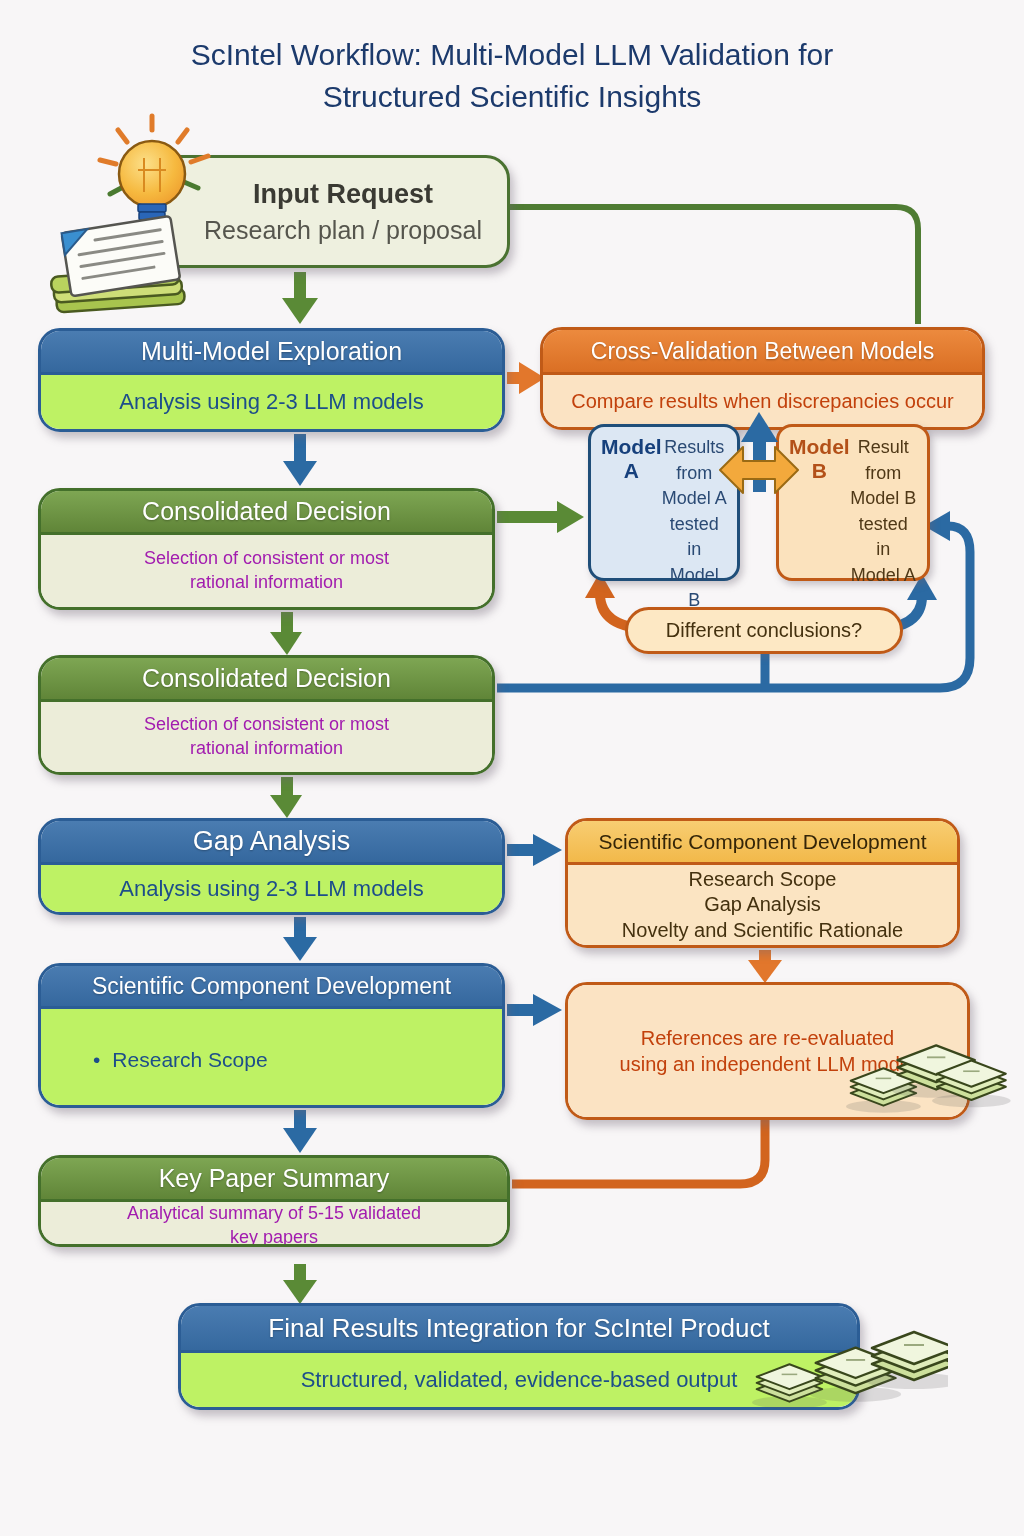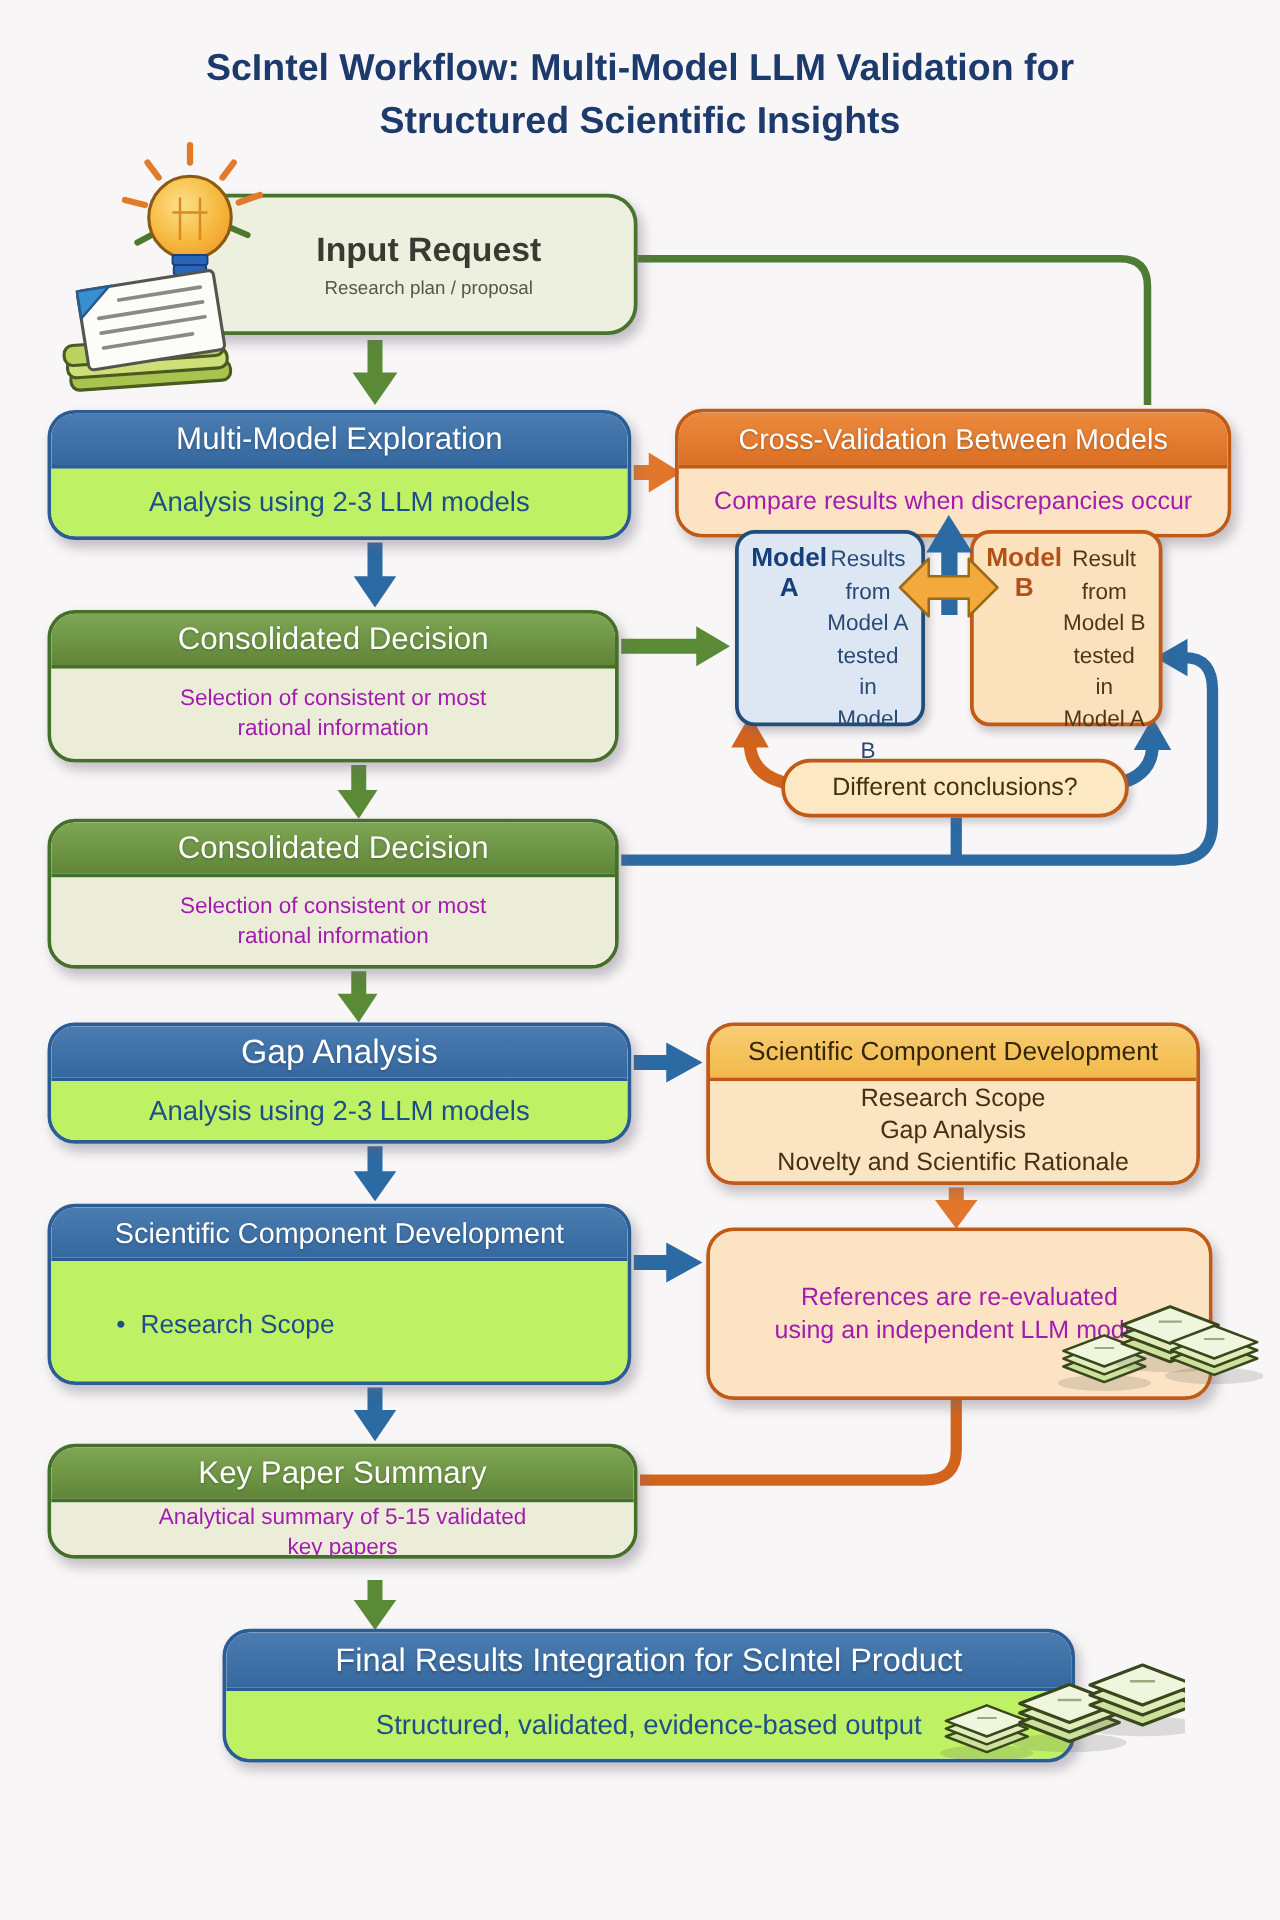--- a/index.html
+++ b/index.html
@@ -1,21 +1,21 @@
 <!DOCTYPE html>
 <html><head>
 <meta charset="utf-8">
 <style>
   *{margin:0;padding:0;box-sizing:border-box}
   html,body{background:#f8f6f7}
   body{font-family:"Liberation Sans",sans-serif}
   #canvas{position:relative;width:1024px;height:1536px;background:#f8f6f7;overflow:hidden}
 
   .page-title{position:absolute;left:0;top:34px;width:100%;text-align:center;
-    font-size:30px;font-weight:bold;color:#1c3a6c;white-space:pre-line;line-height:1.4;z-index:2}
+    font-size:30px;font-weight:normal;color:#1c3a6c;white-space:pre-line;line-height:1.4;z-index:2}
 
   .layer{position:absolute;left:0;top:0;pointer-events:none}
   #svg-base{z-index:1}
   #svg-top{z-index:5}
 
   .node{position:absolute;border-radius:22px;overflow:hidden;display:flex;flex-direction:column;
     box-shadow:4px 6px 9px rgba(110,100,115,.38);z-index:2}
   .node .hdr{flex:0 0 auto;display:flex;align-items:center;justify-content:center;
     font-weight:normal;color:#fff;text-shadow:0 1px 2px rgba(0,0,0,.28)}
   .node .bod{flex:1;display:flex;align-items:center;justify-content:center;
@@ -24,32 +24,32 @@
   .v-green{border:3px solid #44702b}
   .v-green .hdr{background:linear-gradient(#7ea653,#608538);border-bottom:3px solid #44702b;height:44px;font-size:25px}
   .v-green .bod{background:#ecedd9;color:#a21caf;font-size:18px}
 
   .v-blue{border:3px solid #2b5d95}
   .v-blue .hdr{background:linear-gradient(#4a7cb1,#35689e);border-bottom:3px solid #2b5d95;height:44px;font-size:25px}
   .v-blue .bod{background:#bef264;color:#1d4e8a;font-size:22px}
 
   .v-orange{border:3px solid #c05a17}
   .v-orange .hdr{background:linear-gradient(#ec8a3e,#da6f24);border-bottom:3px solid #c05a17;height:45px;font-size:23px}
-  .v-orange .bod{background:#fbe3c3;color:#a21caf;font-size:20px}
+  .v-orange .bod{background:#fbe3c3;color:#c2410c;font-size:20px}
 
   .v-amber{border:3px solid #c05a17}
   .v-amber .hdr{background:linear-gradient(#f8cd72,#f2b94a);border-bottom:3px solid #c05a17;height:44px;
     font-size:21px;color:#342508;text-shadow:none}
   .v-amber .bod{background:#fbe4c2;color:#44310f;font-size:20px;line-height:1.28}
 
   .input-box{position:absolute;left:150px;top:155px;width:360px;height:113px;background:#eef0df;
     border:3px solid #4a7231;border-radius:24px;display:flex;flex-direction:column;align-items:center;
     justify-content:center;box-shadow:4px 6px 9px rgba(110,100,115,.38);z-index:2;padding-left:26px}
   .input-box .t1{font-size:27px;font-weight:bold;color:#3a3a33}
-  .input-box .t2{font-size:15px;color:#55554d;margin-top:6px}
+  .input-box .t2{font-size:25px;color:#55554d;margin-top:6px}
 
   .mini{position:absolute;border-radius:16px;display:flex;flex-direction:row;z-index:3;
     box-shadow:3px 4px 7px rgba(110,100,115,.35);padding:8px 10px}
   .mini .mhdr{font-weight:bold;font-size:21px;text-align:center;margin-bottom:4px}
   .mini .mbod{font-size:18px;line-height:1.42;white-space:pre-line;text-align:center}
   .mini-a{left:588px;top:424px;width:152px;height:157px;background:#dce7f3;border:3px solid #1f4e79}
   .mini-a .mhdr{color:#16407c}
   .mini-a .mbod{color:#2a4a74}
   .mini-b{left:776px;top:424px;width:154px;height:157px;background:#fbe2bd;border:3px solid #c05a17}
   .mini-b .mhdr{color:#b35018}

